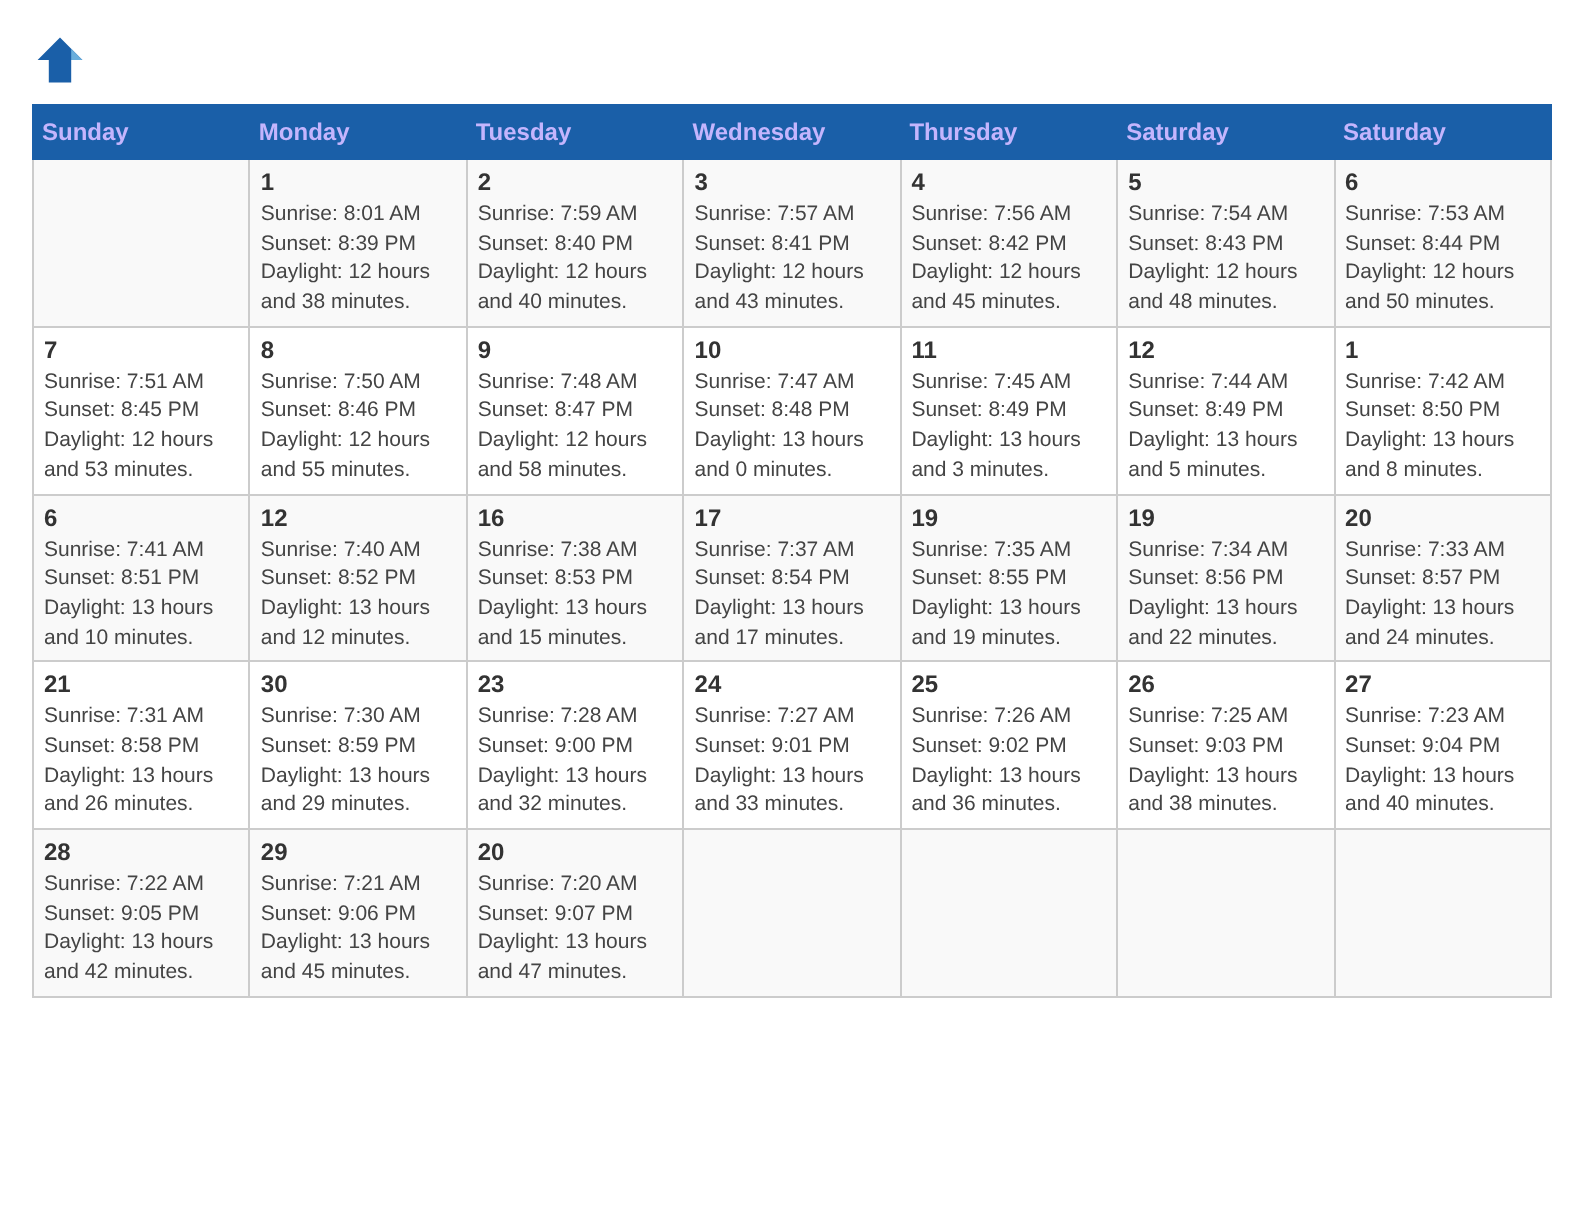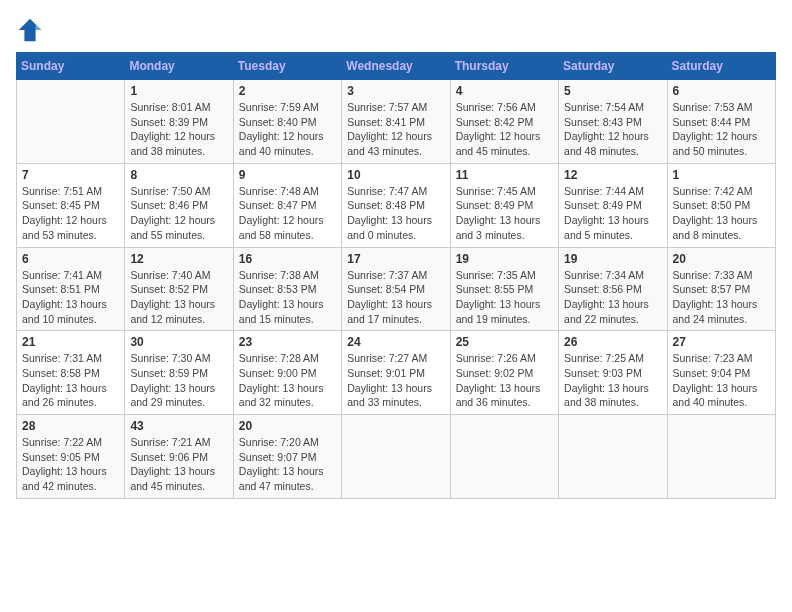--- a/index.html
+++ b/index.html
@@ -230,21 +230,21 @@
           <span class="day-number">27</span>
           <div class="day-info">Sunrise: 7:23 AM<br>Sunset: 9:04 PM<br>Daylight: 13 hours and 40 minutes.</div>
         </td>
       </tr>
       <tr>
         <td>
           <span class="day-number">28</span>
           <div class="day-info">Sunrise: 7:22 AM<br>Sunset: 9:05 PM<br>Daylight: 13 hours and 42 minutes.</div>
         </td>
         <td>
-          <span class="day-number">43</span>
+          <span class="day-number">29</span>
           <div class="day-info">Sunrise: 7:21 AM<br>Sunset: 9:06 PM<br>Daylight: 13 hours and 45 minutes.</div>
         </td>
         <td>
           <span class="day-number">20</span>
           <div class="day-info">Sunrise: 7:20 AM<br>Sunset: 9:07 PM<br>Daylight: 13 hours and 47 minutes.</div>
         </td>
         <td class="empty-cell"></td>
         <td class="empty-cell"></td>
         <td class="empty-cell"></td>
         <td class="empty-cell"></td>

